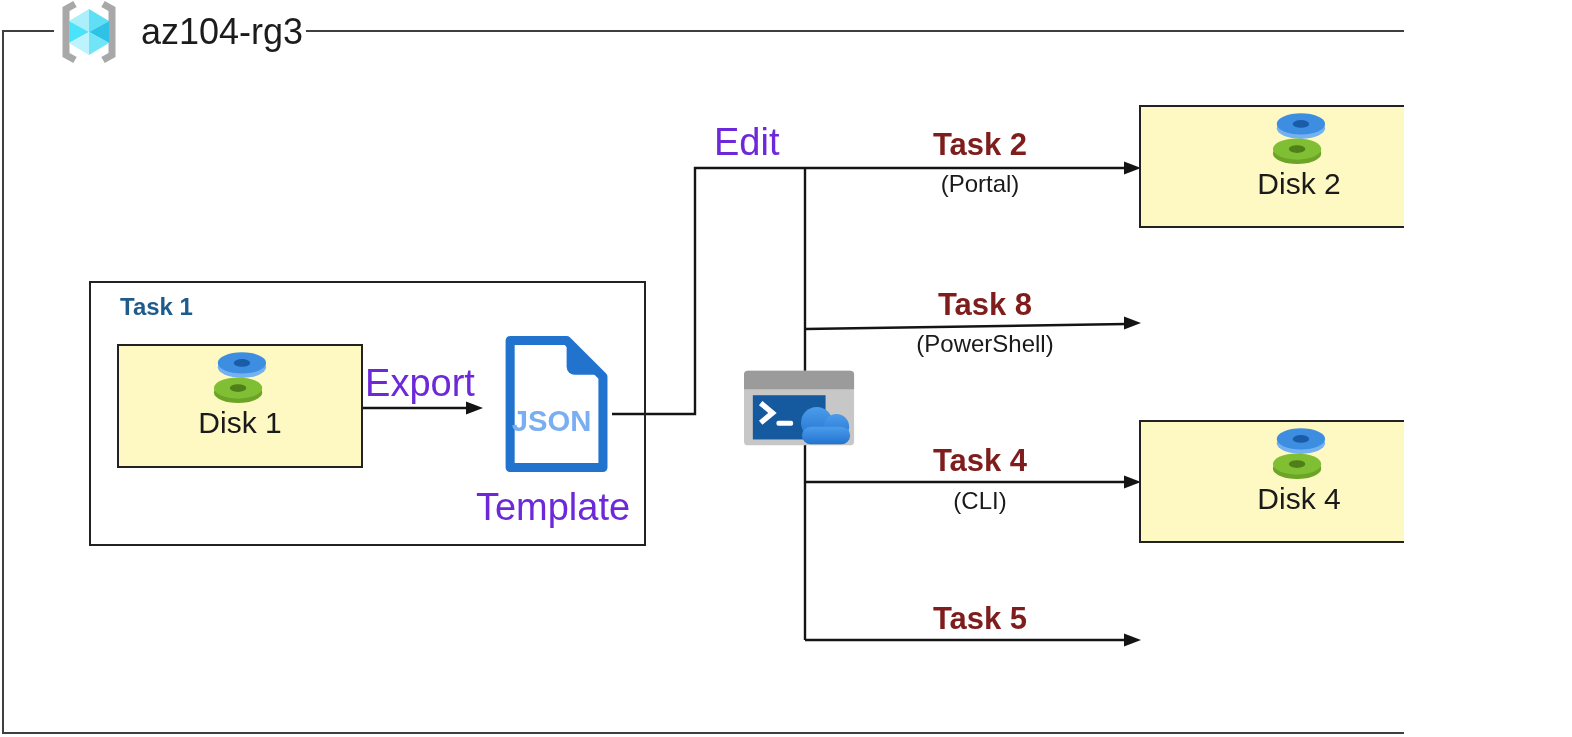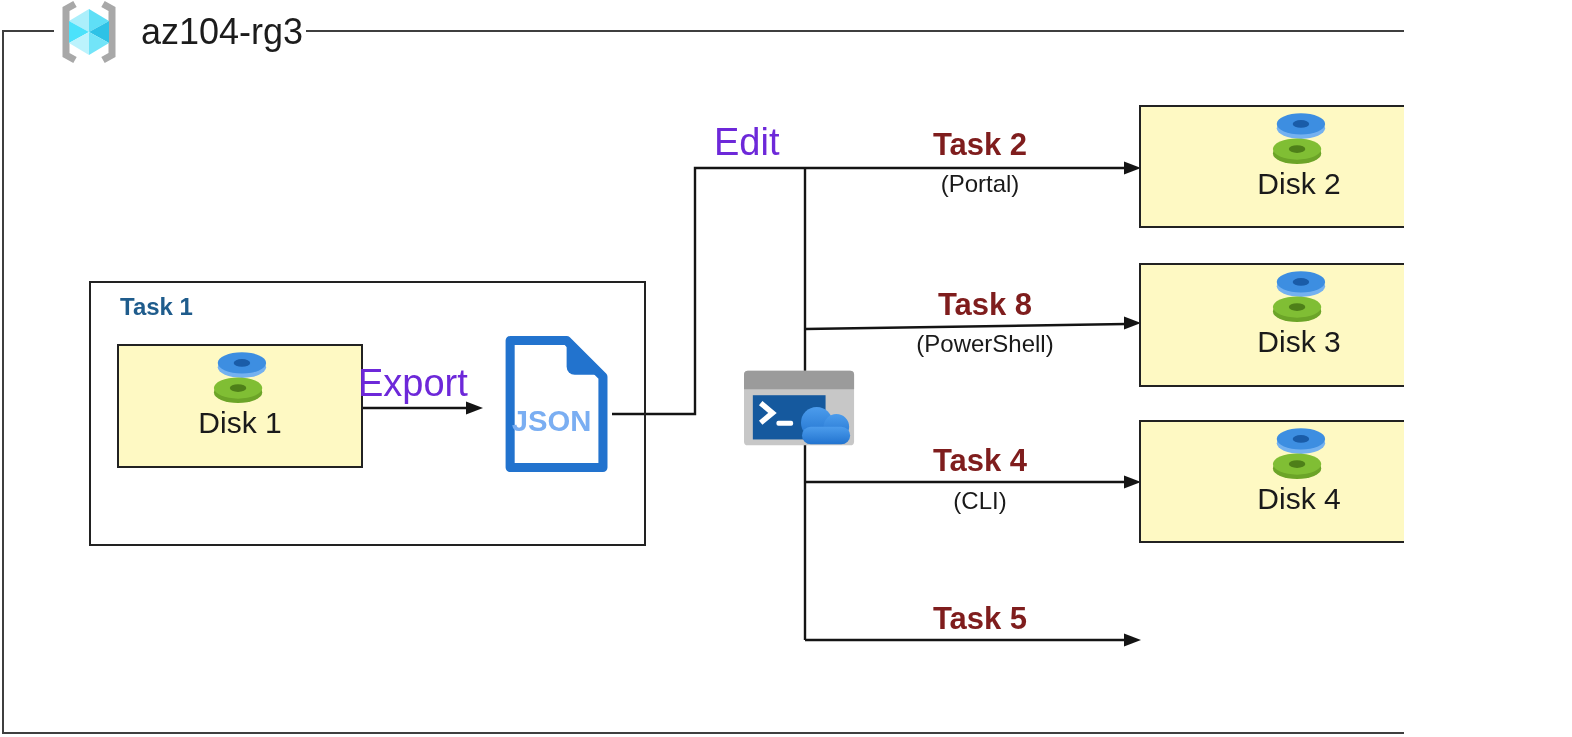--- a/index.html
+++ b/index.html
@@ -16,21 +16,21 @@
   .connectors { left:0; top:0; z-index:1; }
   .rg-label { left:141px; top:11px; font-size:36px; color:#1c1c1c; z-index:3; white-space:nowrap; }
   .task1-box { left:89px; top:281px; width:553px; height:261px; border:2.5px solid #222; background:transparent; z-index:2; }
   .task1-title { left:120px; top:293px; font-size:24px; font-weight:bold; color:#1F5C8C; z-index:3; }
   .disk-box {
     background:#fef9c3; border:2.5px solid #222; z-index:2;
     display:flex; flex-direction:column; align-items:center; 
   }
   .disk-label { font-size:30px; color:#1a1a1a; margin-top:2px; line-height:1.1; }
   .lbl { font-size:38px; color:#6d28d9; z-index:3; white-space:nowrap; }
-  .ctr { }
+  .ctr { text-align:center; }
   .task-lbl { width:220px; font-size:31px; font-weight:bold; color:#7f1d1d; text-align:center; z-index:3; }
   .method-lbl { width:220px; font-size:24px; color:#1a1a1a; text-align:center; z-index:3; }
   .icon { z-index:4; }
   .template-label { width:170px; text-align:center; }
 </style>
 </head>
 <body>
 
 <svg width="0" height="0" style="position:absolute" aria-hidden="true">
   <defs>
@@ -104,42 +104,37 @@
     <div class="disk-label">Disk 1</div>
   </div>
 
   <div class="abs lbl ctr" style="left:358px;top:362px;width:124px">Export</div>
 
   <svg class="abs icon" style="left:494px;top:334px" width="115" height="140" viewBox="0 0 114 138">
     <path d="M16,6 H72 L108,42 V132 H16 Z" fill="#ffffff" stroke="#2273CE" stroke-width="9" stroke-linejoin="round"></path>
     <path d="M72,6 V32 a8,8 0 0 0 8,8 H108 Z" fill="#2273CE"></path>
     <text x="57" y="96" text-anchor="middle" font-size="29" font-weight="bold" fill="#7AAEF2">JSON</text>
   </svg>
+  <div class="abs lbl ctr template-label" style="left:468px;top:486px">Template</div>
 
   <div class="abs lbl" style="left:714px;top:121px">Edit</div>
 
   <div class="abs task-lbl" style="left:870px;top:127px">Task 2</div>
   <div class="abs method-lbl" style="left:870px;top:170px">(Portal)</div>
   <div class="abs task-lbl" style="left:875px;top:287px">Task 8</div>
   <div class="abs method-lbl" style="left:875px;top:330px">(PowerShell)</div>
   <div class="abs task-lbl" style="left:870px;top:443px">Task 4</div>
   <div class="abs method-lbl" style="left:870px;top:487px">(CLI)</div>
   <div class="abs task-lbl" style="left:870px;top:601px">Task 5</div>
 
   <div class="abs disk-box" style="left:1139px;top:105px;width:316px;height:119px">
     <svg width="62" height="58" viewBox="0 0 64 60">
         <use href="#disk-sym"></use>
       </svg>
     <div class="disk-label">Disk 2</div>
-  </div>
-  <div class="abs disk-box" style="left:1139px;top:263px;width:316px;height:120px">
-    <svg width="62" height="58" viewBox="0 0 64 60">
-        <use href="#disk-sym"></use>
-      </svg>
-    <div class="disk-label">Disk 3</div>
   </div>
   <div class="abs disk-box" style="left:1139px;top:420px;width:316px;height:119px">
     <svg width="62" height="58" viewBox="0 0 64 60">
         <use href="#disk-sym"></use>
       </svg>
     <div class="disk-label">Disk 4</div>
   </div>
 
   <svg class="abs icon" style="left:1417px;top:70px" width="95" height="95" viewBox="0 0 96 96">
     <path d="M60,18 H28 a8,8 0 0 0 -8,8 V70 a8,8 0 0 0 8,8 H72 a8,8 0 0 0 8,-8 V40" stroke="#ACACAC" stroke-width="10" fill="none"></path>

